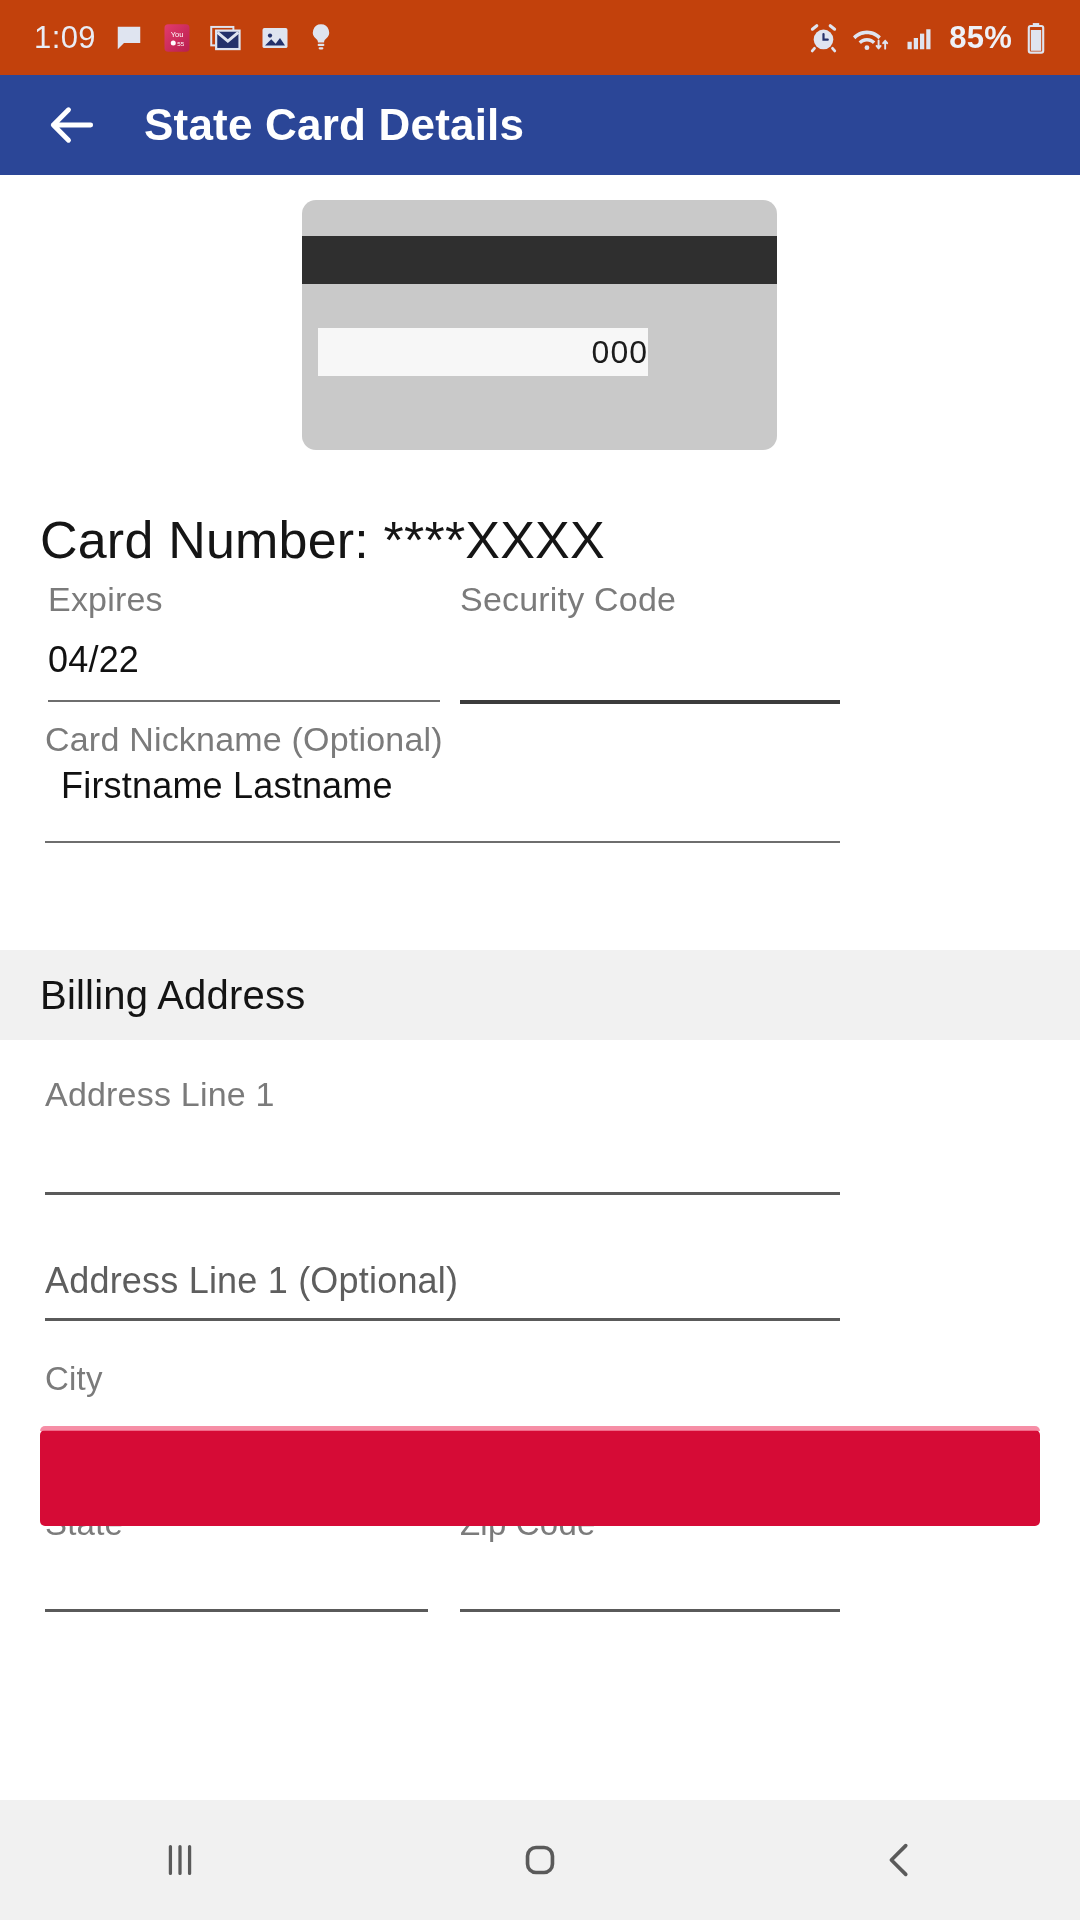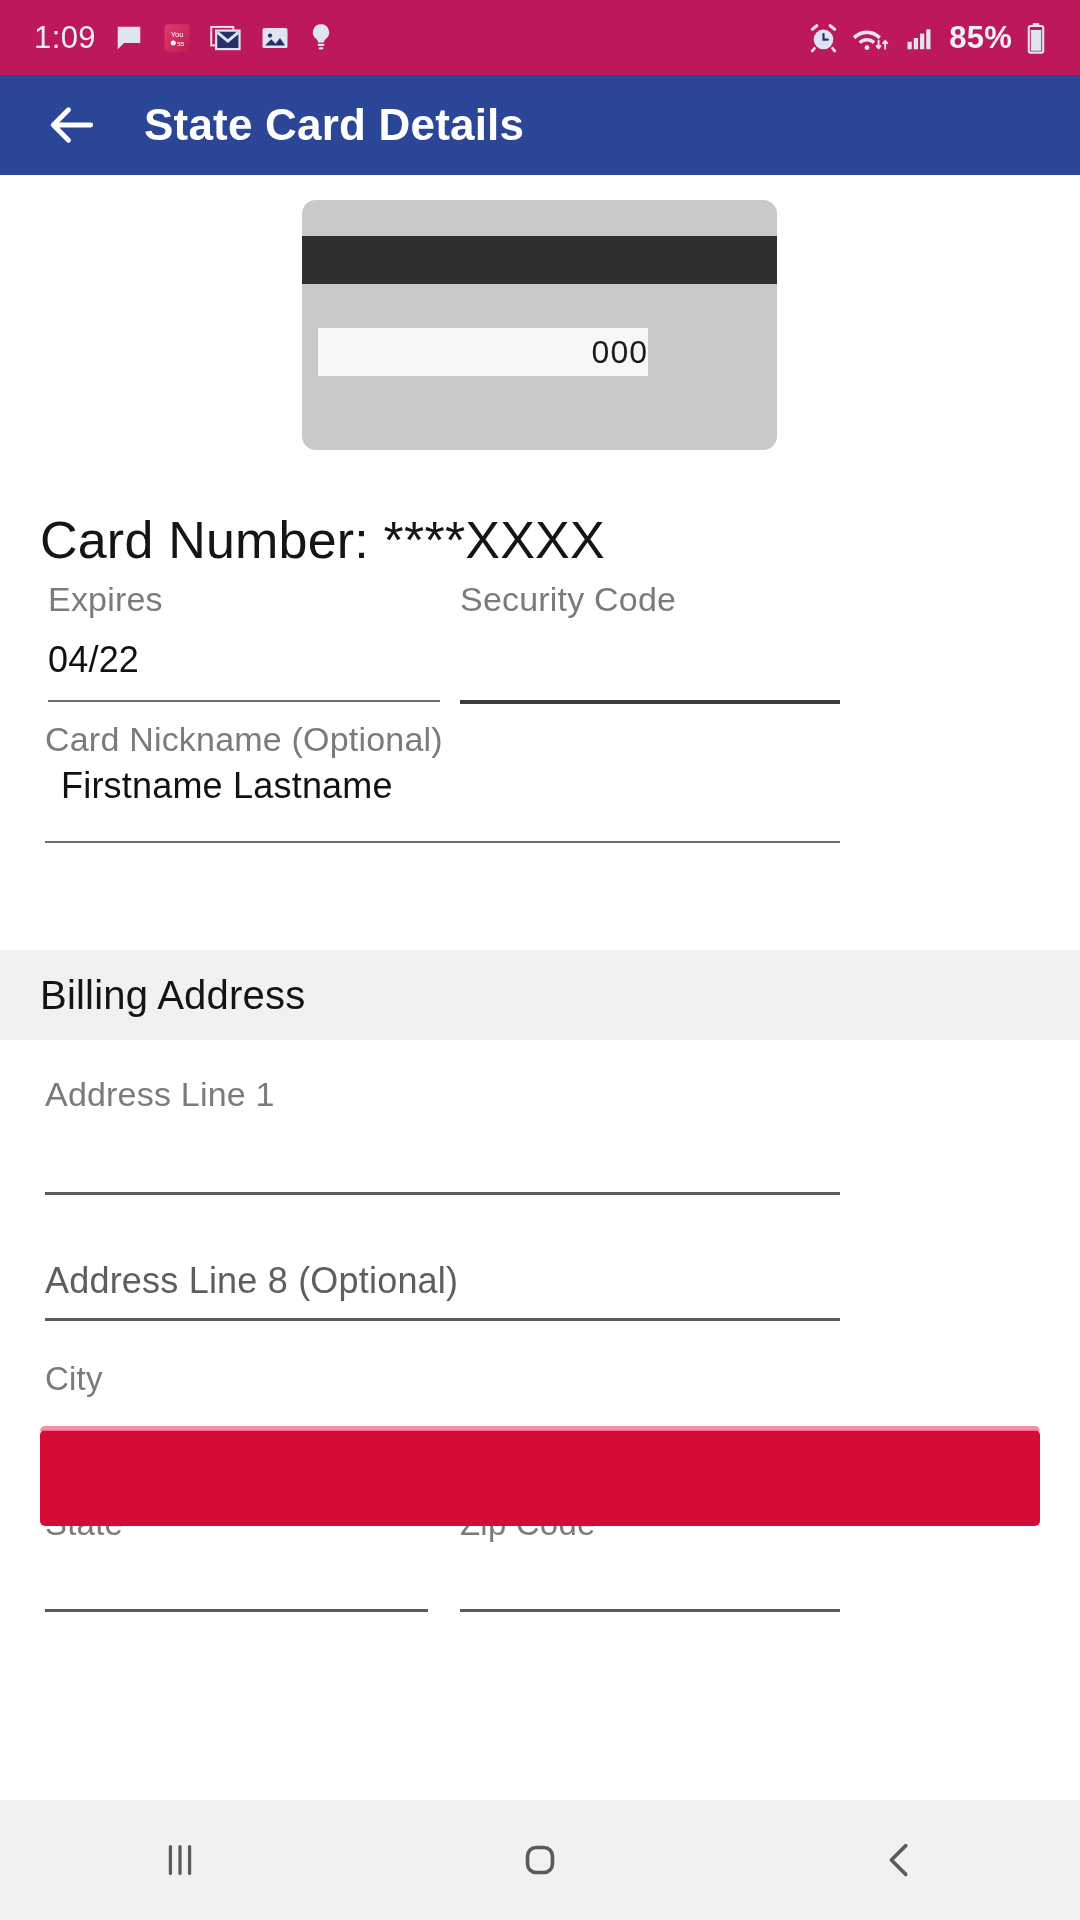--- a/index.html
+++ b/index.html
@@ -7,21 +7,21 @@
     width:1080px; height:1920px;
     background:#ffffff;
     font-family:"Liberation Sans", sans-serif;
     overflow:hidden;
   }
   .screen { position:relative; width:1080px; height:1920px; background:#fff; }
 
   
   .status-bar {
     position:absolute; top:0; left:0; width:1080px; height:75px;
-    background:#be185d;
+    background:#c2410c;
     display:flex; align-items:center; justify-content:space-between;
     padding:0 34px;
   }
   .status-left { display:flex; align-items:center; gap:18px; }
   .status-right { display:flex; align-items:center; gap:14px; }
   .status-time {
     color:#e9ecf5; font-size:31px; font-weight:400; letter-spacing:0.4px;
   }
   .status-right .pct {
     color:#eef1f8; font-size:31px; font-weight:700; letter-spacing:0.2px;
@@ -238,21 +238,21 @@
       <span class="billing-title">Billing Address</span>
     </div>
 
     <div class="field" style="left:45px; top:900px; width:795px;">
       <div class="f-label">Address Line 1</div>
       <div class="f-value" style="margin-top:22px;"></div>
       <div class="f-rule" style="left:0; top:117px; width:795px;"></div>
     </div>
 
     <div class="field" style="left:45px; top:1085px; width:795px;">
-      <div class="f-label dark" style="font-size:36px;">Address Line 8 (Optional)</div>
+      <div class="f-label dark" style="font-size:36px;">Address Line 1 (Optional)</div>
       <div class="f-rule" style="left:0; top:58px; width:795px;"></div>
     </div>
 
     <div class="field" style="left:45px; top:1185px; width:795px;">
       <div class="f-label" style="font-size:33px;">City</div>
       <div class="f-value" style="margin-top:22px;"></div>
       <div class="f-rule" style="left:0; top:110px; width:795px;"></div>
     </div>
 
     <div class="field" style="left:45px; top:1330px; width:383px;">

